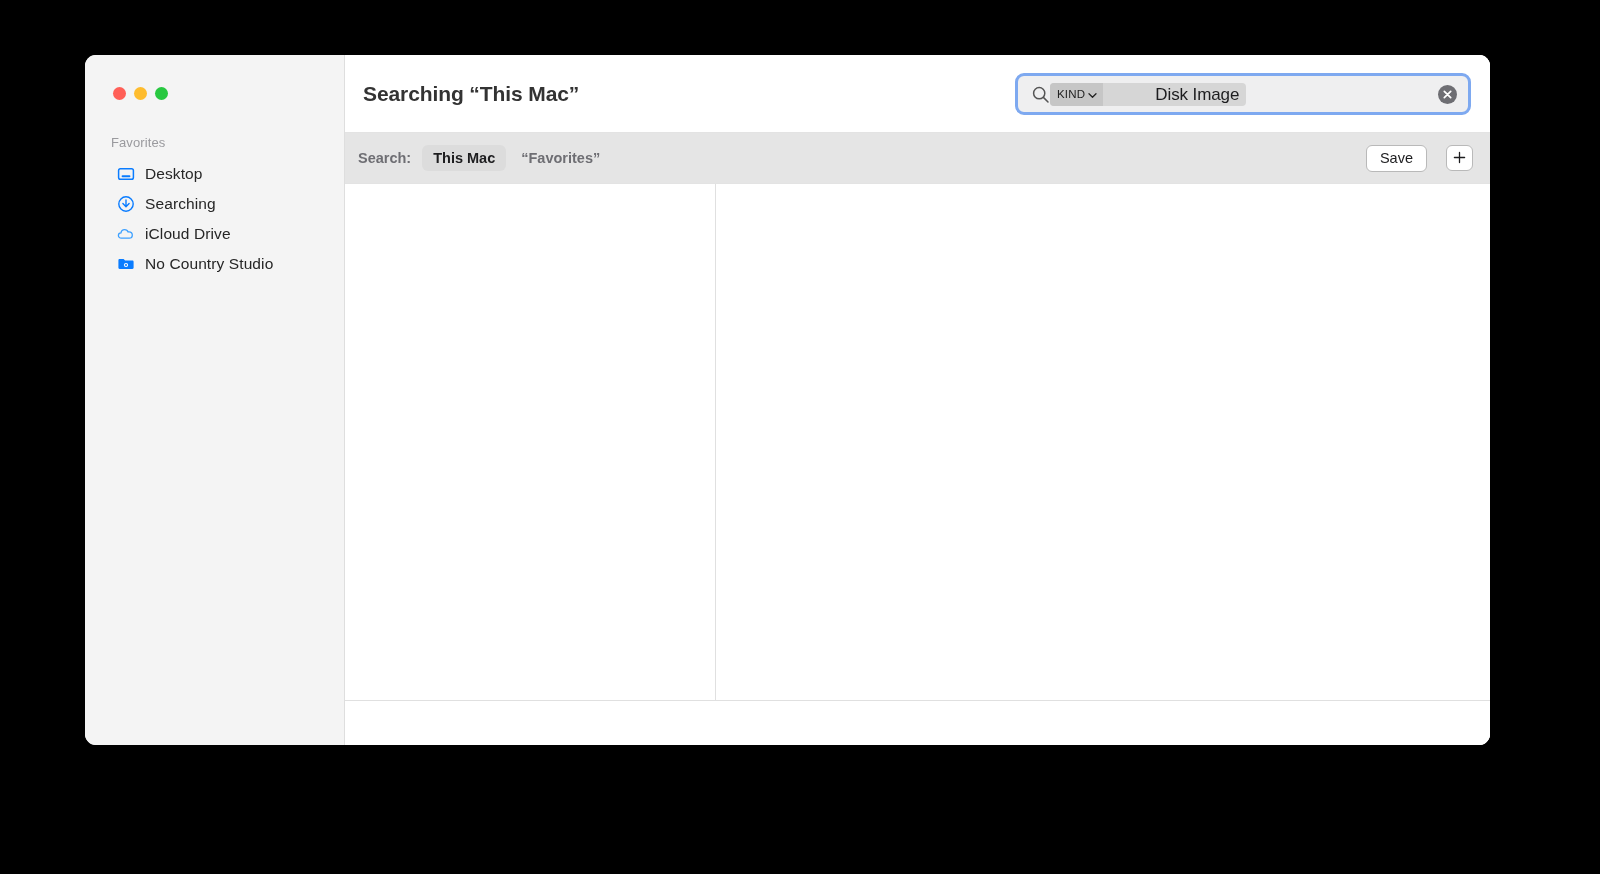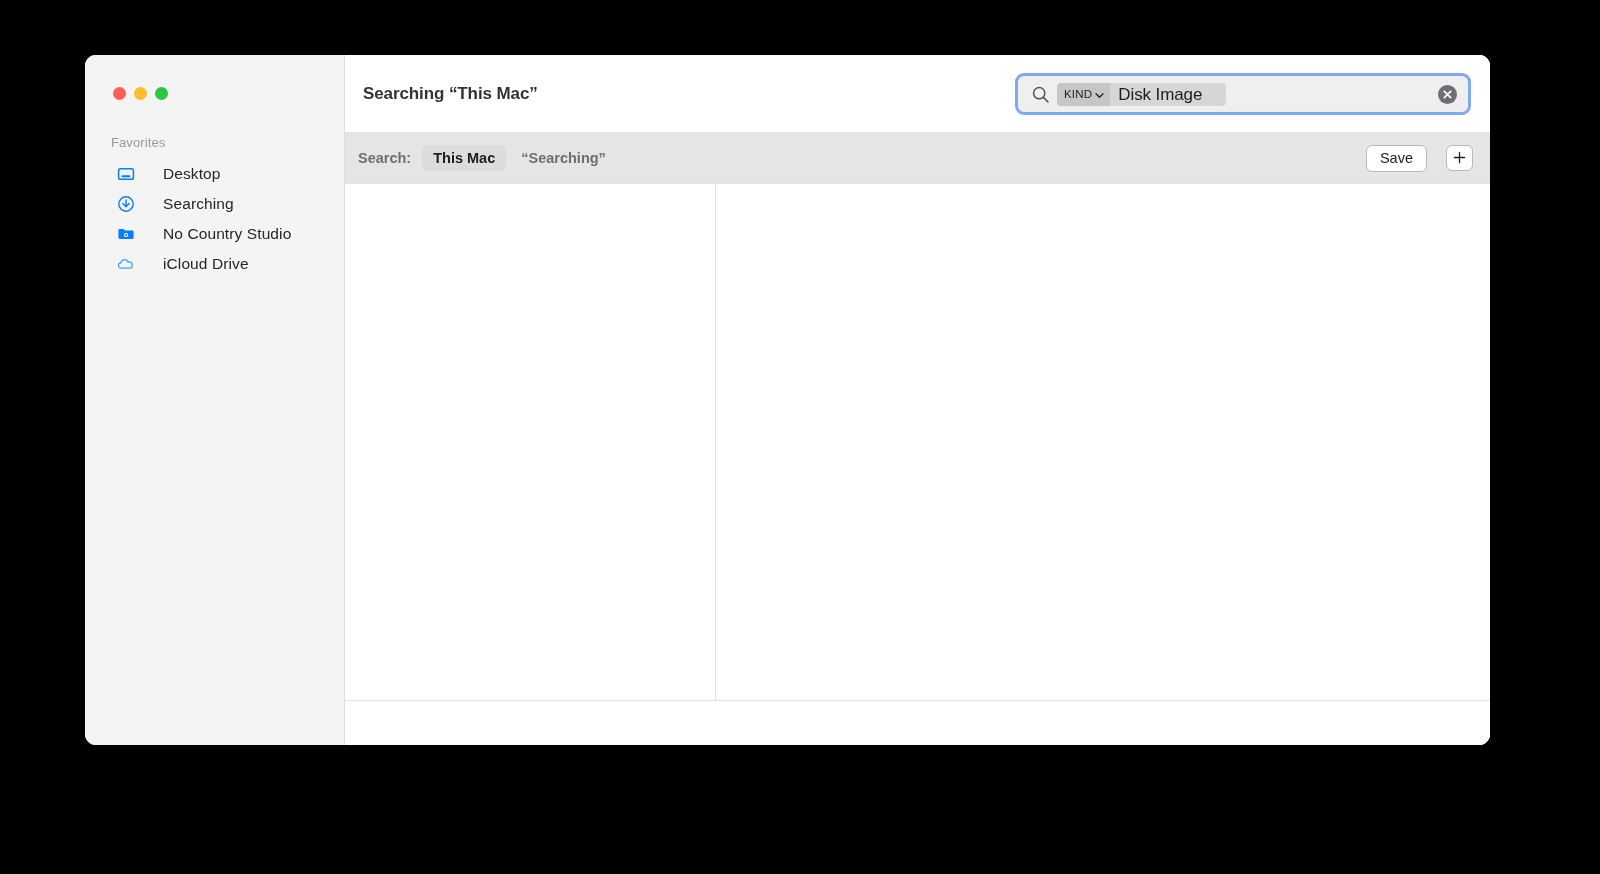--- a/index.html
+++ b/index.html
@@ -54,21 +54,21 @@
     font-weight: 400;
     padding: 0 0 8px 26px;
     letter-spacing: 0.1px;
   }
 
   .sidebar-item {
     display: flex;
     align-items: center;
     height: 29px;
     padding: 0 10px 0 24px;
-    gap: 28px;
+    gap: 10px;
     border-radius: 6px;
     margin: 1px 8px;
   }
   .sidebar-item .sb-icon {
     width: 18px;
     height: 18px;
     flex: 0 0 18px;
     display: flex;
     align-items: center;
     justify-content: center;
@@ -94,21 +94,21 @@
     height: 77px;
     flex: 0 0 77px;
     background: #ffffff;
     display: flex;
     align-items: center;
     padding: 0 20px 0 18px;
     position: relative;
   }
 
   #window-title {
-    font-size: 17px;
+    font-size: 21px;
     font-weight: bold;
     color: #333333;
     letter-spacing: -0.1px;
   }
 
   
   #search-field-wrap {
     position: absolute;
     right: 19px;
     top: 18px;
@@ -119,44 +119,44 @@
     background: #efeff0;
     display: flex;
     align-items: center;
     padding: 0 6px 0 12px;
   }
   #search-magnifier { flex: 0 0 20px; height: 20px; display:flex; align-items:center; justify-content:center; }
 
   #search-token-group {
     display: flex;
     align-items: center;
-    margin-left: 7px;
     height: 23px;
     border-radius: 4px;
     overflow: hidden;
     background: #d6d6d6;
+    gap: 44px;
   }
   #kind-token {
     display: flex;
     align-items: center;
     gap: 3px;
     background: #c6c6c6;
     height: 100%;
     padding: 0 6px 0 7px;
   }
   #kind-token-label {
     font-size: 11.5px;
     font-weight: 500;
     color: #222222;
     letter-spacing: 0.2px;
   }
   #kind-token-value {
     font-size: 17px;
     color: #1d1d1f;
-    padding: 0 24px 0 8px;
+    padding: 0 7px 0 8px;
     line-height: 23px;
     letter-spacing: -0.1px;
   }
 
   #search-clear-btn {
     margin-left: auto;
     width: 19px;
     height: 19px;
     flex: 0 0 19px;
     display: flex;
@@ -277,40 +277,40 @@
     </div>
 
     <div class="sidebar-item">
       <span class="sb-icon">
         <svg width="18" height="18" viewBox="0 0 18 18">
           <circle cx="9" cy="9" r="7.2" fill="none" stroke="#0a7cff" stroke-width="1.4"></circle>
           <path d="M9 4.9 L9 11.4 M5.9 8.6 L9 11.7 L12.1 8.6" fill="none" stroke="#0a7cff" stroke-width="1.4" stroke-linecap="round" stroke-linejoin="round"></path>
         </svg>
       </span>
       <span class="sb-label">Searching</span>
+    </div>
+
+    <div class="sidebar-item">
+      <span class="sb-icon">
+        <svg width="18" height="18" viewBox="0 0 18 18">
+          <path d="M4.4 13.2 C2.5 13.2 1.4 11.9 1.4 10.5 C1.4 9.1 2.5 7.9 4 7.9 C4.2 5.9 5.8 4.6 7.6 4.6 C9.3 4.6 10.6 5.6 11.1 7 C11.4 6.9 11.7 6.85 12 6.85 C13.9 6.85 15.3 8.2 15.3 10 C15.3 11.8 14 13.2 12.2 13.2 Z" fill="none" stroke="#3da0ff" stroke-width="1.3" stroke-linejoin="round"></path>
+        </svg>
+      </span>
+      <span class="sb-label">iCloud Drive</span>
     </div>
 
     <div class="sidebar-item">
       <span class="sb-icon">
         <svg width="18" height="18" viewBox="0 0 18 18">
           <path d="M1.4 5.2 C1.4 4.5 1.9 4.0 2.6 4.0 L6.6 4.0 L8.1 5.5 L15.4 5.5 C16.1 5.5 16.6 6.0 16.6 6.7 L16.6 12.8 C16.6 13.5 16.1 14.0 15.4 14.0 L2.6 14.0 C1.9 14.0 1.4 13.5 1.4 12.8 Z" fill="#0a7cff"></path>
           <circle cx="9" cy="10" r="2.1" fill="#ffffff"></circle>
           <circle cx="9" cy="10" r="1.1" fill="#0a7cff"></circle>
         </svg>
       </span>
       <span class="sb-label">No Country Studio</span>
-    </div>
-
-    <div class="sidebar-item">
-      <span class="sb-icon">
-        <svg width="18" height="18" viewBox="0 0 18 18">
-          <path d="M4.4 13.2 C2.5 13.2 1.4 11.9 1.4 10.5 C1.4 9.1 2.5 7.9 4 7.9 C4.2 5.9 5.8 4.6 7.6 4.6 C9.3 4.6 10.6 5.6 11.1 7 C11.4 6.9 11.7 6.85 12 6.85 C13.9 6.85 15.3 8.2 15.3 10 C15.3 11.8 14 13.2 12.2 13.2 Z" fill="none" stroke="#3da0ff" stroke-width="1.3" stroke-linejoin="round"></path>
-        </svg>
-      </span>
-      <span class="sb-label">iCloud Drive</span>
     </div>
 
   </aside>
 
   <div id="main">
 
     <div id="toolbar">
       <div id="window-title">Searching “This Mac”</div>
 
       <div id="search-field-wrap">
@@ -339,21 +339,21 @@
             <path d="M6.3 6.3 L12.7 12.7 M12.7 6.3 L6.3 12.7" stroke="#ffffff" stroke-width="1.7" stroke-linecap="round"></path>
           </svg>
         </span>
       </div>
     </div>
 
     <div id="scope-bar">
       <span id="scope-label">Search:</span>
 
       <span class="scope-chip active">This Mac</span>
-      <span class="scope-chip inactive">“Searching”</span>
+      <span class="scope-chip inactive">“Favorites”</span>
 
       <span id="scope-actions">
         <span id="save-button">Save</span>
         <span id="add-criteria-button">
           <svg width="13" height="13" viewBox="0 0 13 13">
             <path d="M6.5 1.4 L6.5 11.6 M1.4 6.5 L11.6 6.5" stroke="#1d1d1f" stroke-width="1.3" stroke-linecap="round"></path>
           </svg>
         </span>
       </span>
     </div>

